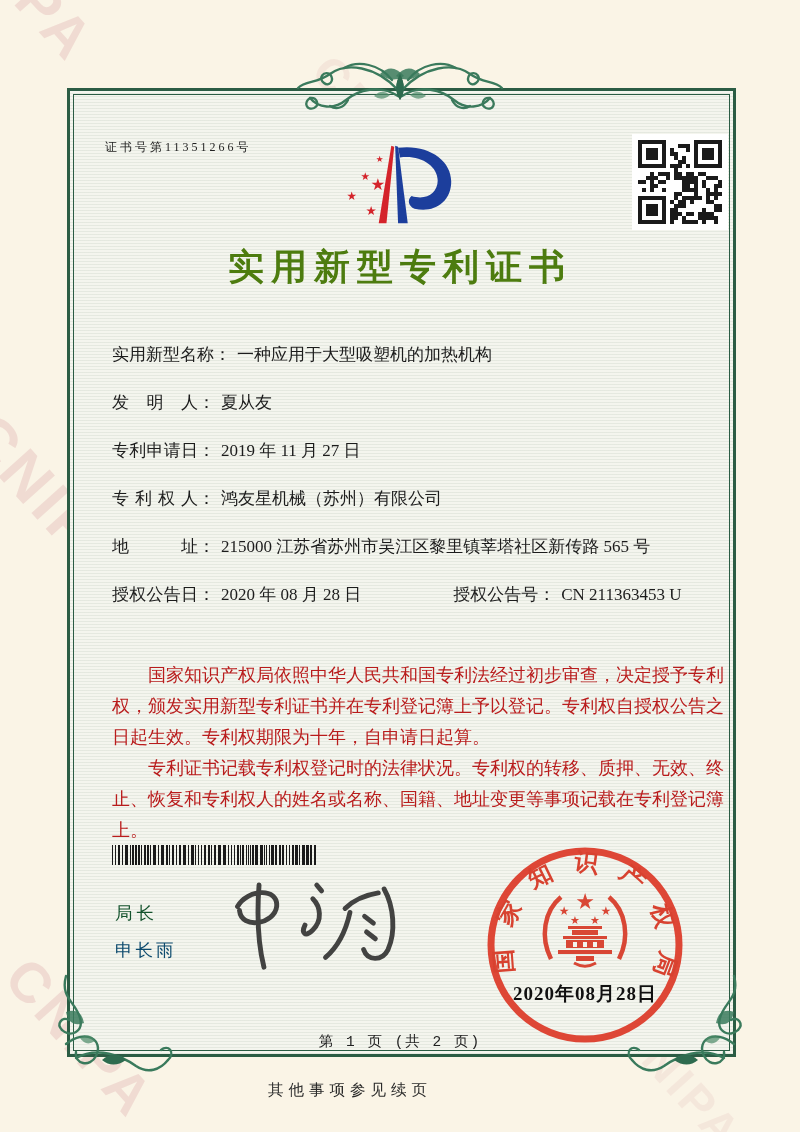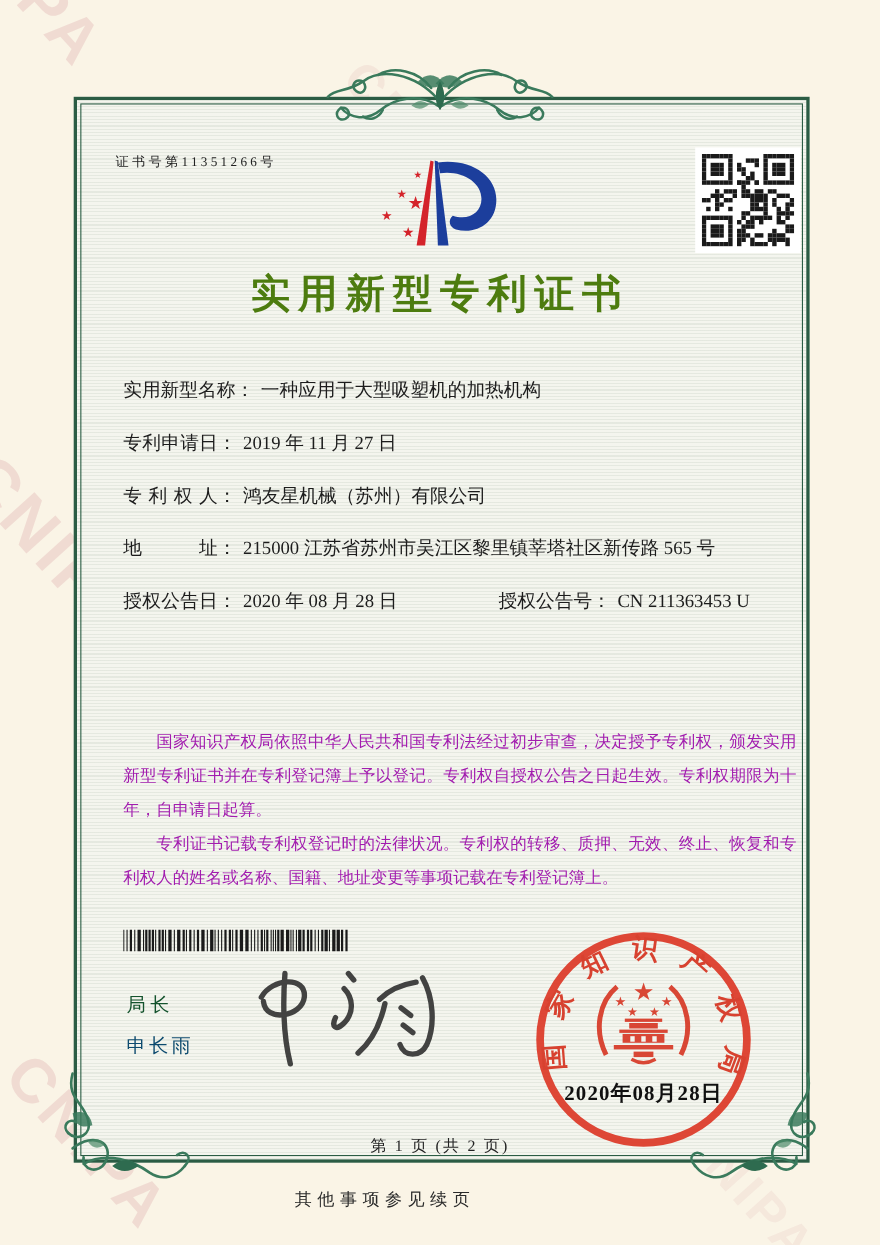--- a/index.html
+++ b/index.html
@@ -51,21 +51,21 @@
   .frow{font-size:17px;line-height:27px;height:27px;margin-bottom:21px;white-space:nowrap;}
   .flabel{
     display:inline-block;min-width:86px;vertical-align:top;
     text-align:justify;text-align-last:justify;
   }
   .fcolon{display:inline-block;vertical-align:top;}
   .fvalue{display:inline-block;vertical-align:top;margin-left:6px;}
   .grant-gap{display:inline-block;width:92px;}
   .paras{
     position:absolute;left:112px;top:660px;right:76px;z-index:4;
-    font-size:15px;line-height:31px;text-align:justify;color:#a21caf;
+    font-size:18px;line-height:31px;text-align:justify;color:#b91c1c;
   }
   .paras p{margin:0;text-indent:2em;}
   .barcode{position:absolute;left:112px;top:845px;z-index:4;}
   .officer-title{
     position:absolute;left:115px;top:901px;z-index:4;
     font-size:17.5px;letter-spacing:4px;color:#14532d;
     font-family:"Liberation Sans","DejaVu Sans",sans-serif;
   }
   .officer-name{
     position:absolute;left:115px;top:938px;z-index:4;
@@ -74,21 +74,21 @@
   }
   .signature{position:absolute;left:218px;top:876px;z-index:5;}
   .seal{position:absolute;left:478px;top:840px;z-index:6;opacity:.93;}
   .seal-date{
     position:absolute;left:478px;top:981px;width:214px;z-index:7;
     text-align:center;font-size:19px;font-weight:700;color:#101010;
     letter-spacing:1px;white-space:nowrap;
   }
   .page-info{
     position:absolute;left:0;top:1032px;width:800px;text-align:center;z-index:4;
-    font-size:14.5px;letter-spacing:2px;color:#222;
+    font-size:14.5px;letter-spacing:2px;color:#222;font-family:Liberation Mono, monospace;
   }
   .foot-note{
     position:absolute;left:0;top:1080px;width:700px;text-align:center;z-index:4;
     font-size:15.5px;letter-spacing:5px;color:#2a2a2a;
   }
 </style>
 </head>
 <body>
 
 <div class="page">
@@ -382,20 +382,23 @@
       </svg>
   </div>
 
   <div class="title">实用新型专利证书</div>
 
   <div class="fields">
     <div class="frow">
       <span class="flabel">实用新型名称</span><span class="fcolon">：</span><span class="fvalue">一种应用于大型吸塑机的加热机构</span>
     </div>
     <div class="frow">
+      <span class="flabel">发明人</span><span class="fcolon">：</span><span class="fvalue">夏从友</span>
+    </div>
+    <div class="frow">
       <span class="flabel">专利申请日</span><span class="fcolon">：</span><span class="fvalue">2019 年 11 月 27 日</span>
     </div>
     <div class="frow">
       <span class="flabel">专利权人</span><span class="fcolon">：</span><span class="fvalue">鸿友星机械（苏州）有限公司</span>
     </div>
     <div class="frow">
       <span class="flabel">地址</span><span class="fcolon">：</span><span class="fvalue">215000 江苏省苏州市吴江区黎里镇莘塔社区新传路 565 号</span>
     </div>
     <div class="frow">
       <span class="flabel">授权公告日</span><span class="fcolon">：</span><span class="fvalue">2020 年 08 月 28 日</span><span class="grant-gap"></span><span>授权公告号</span><span class="fcolon">：</span><span class="fvalue">CN 211363453 U</span>

